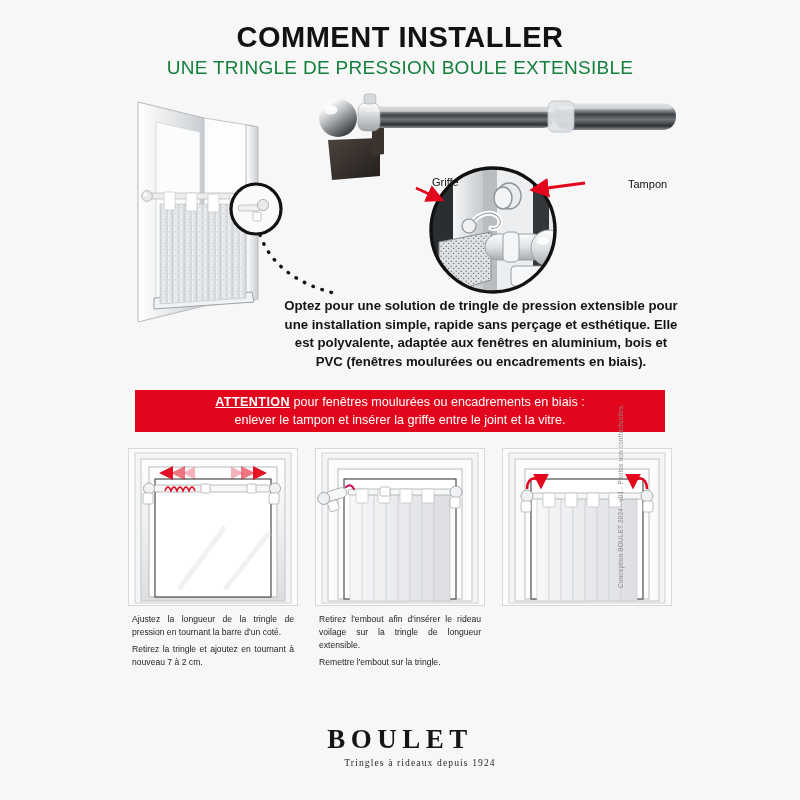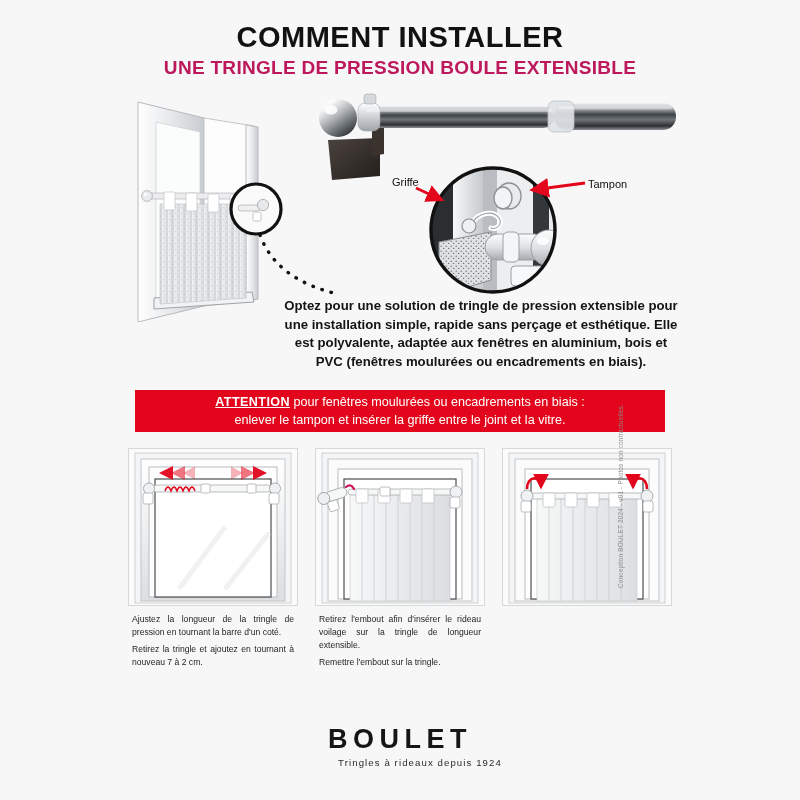--- a/index.html
+++ b/index.html
@@ -13,37 +13,38 @@
   }
   .sheet{position:absolute;inset:0;}
 
   
   .header{position:absolute;left:0;top:22px;width:800px;text-align:center;}
   .title{
     font-size:29px;font-weight:bold;letter-spacing:.5px;
     color:#121212;line-height:1.05;
   }
   .subtitle{
-    font-size:19px;font-weight:700;letter-spacing:.3px;
-    color:#be185d;margin-top:5px;
+    font-size:19px;font-weight:400;letter-spacing:.3px;
+    color:#15803d;margin-top:5px;
   }
 
   
   .window-illus{position:absolute;left:126px;top:92px;width:210px;height:230px;}
   .window-illus svg{display:block;}
 
   
   .product-photo{position:absolute;left:310px;top:92px;width:370px;height:110px;}
 
   
   .detail-circle{position:absolute;left:425px;top:160px;width:145px;height:140px;}
 
   .callout-label{
     position:absolute;font-size:11px;color:#111;font-weight:400;
     white-space:nowrap;
+    margin-left:40px;
   }
   .label-griffe{left:392px;top:176px;}
   .label-tampon{left:588px;top:178px;}
 
   
   .intro{
     position:absolute;left:283px;top:297px;width:396px;
     text-align:center;font-size:13.2px;font-weight:bold;
     line-height:1.42;color:#141414;
   }
@@ -69,21 +70,21 @@
     width:170px;height:158px;background:#fbfbfb;
     border:1px solid #d8d8d8;box-sizing:border-box;overflow:hidden;
   }
   .step-cap{
     margin-top:7px;font-size:8.6px;line-height:1.5;color:#1e1e1e;
     text-align:justify;
   }
   .step-cap p{margin:4px;}
 
   
-  .logo{position:absolute;left:0;top:726px;width:800px;text-align:center;}
+  .logo{position:absolute;left:0;top:726px;width:800px;text-align:center;font-family:Liberation Serif, serif;}
   .logo-name{
     font-size:27px;font-weight:bold;letter-spacing:5.5px;color:#161616;
     line-height:1;
   }
   .logo-tag{
     font-size:9.6px;letter-spacing:1.1px;color:#2b2b2b;margin-top:4px;margin-left:40px;
   }
 
   
   .credit{

